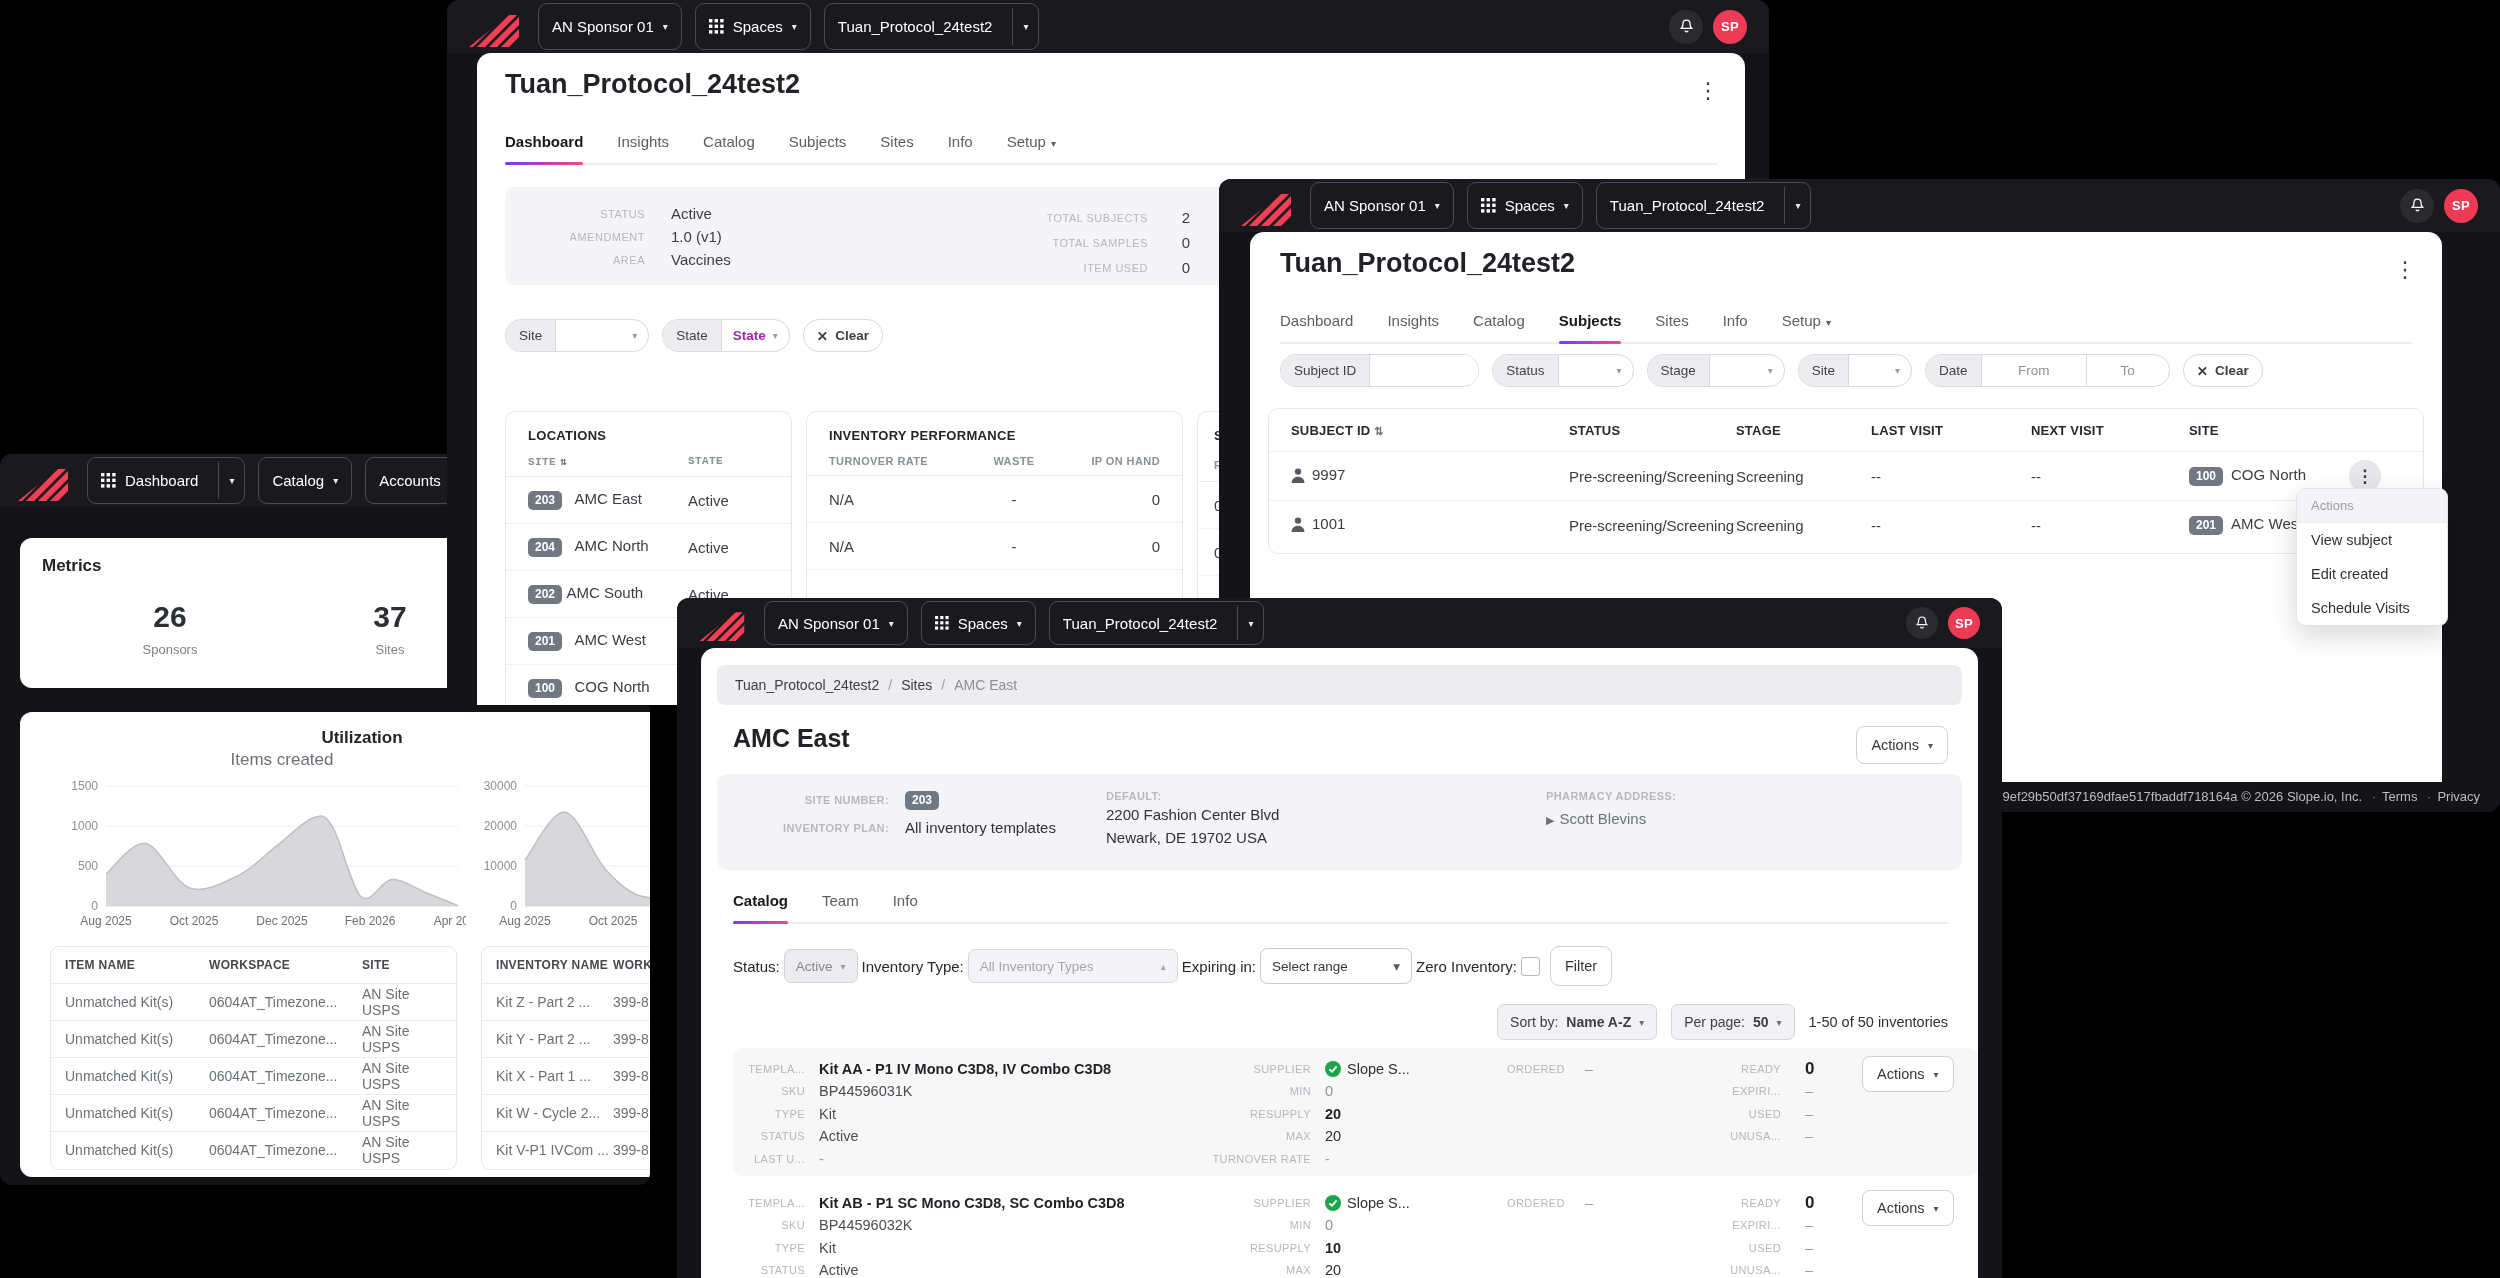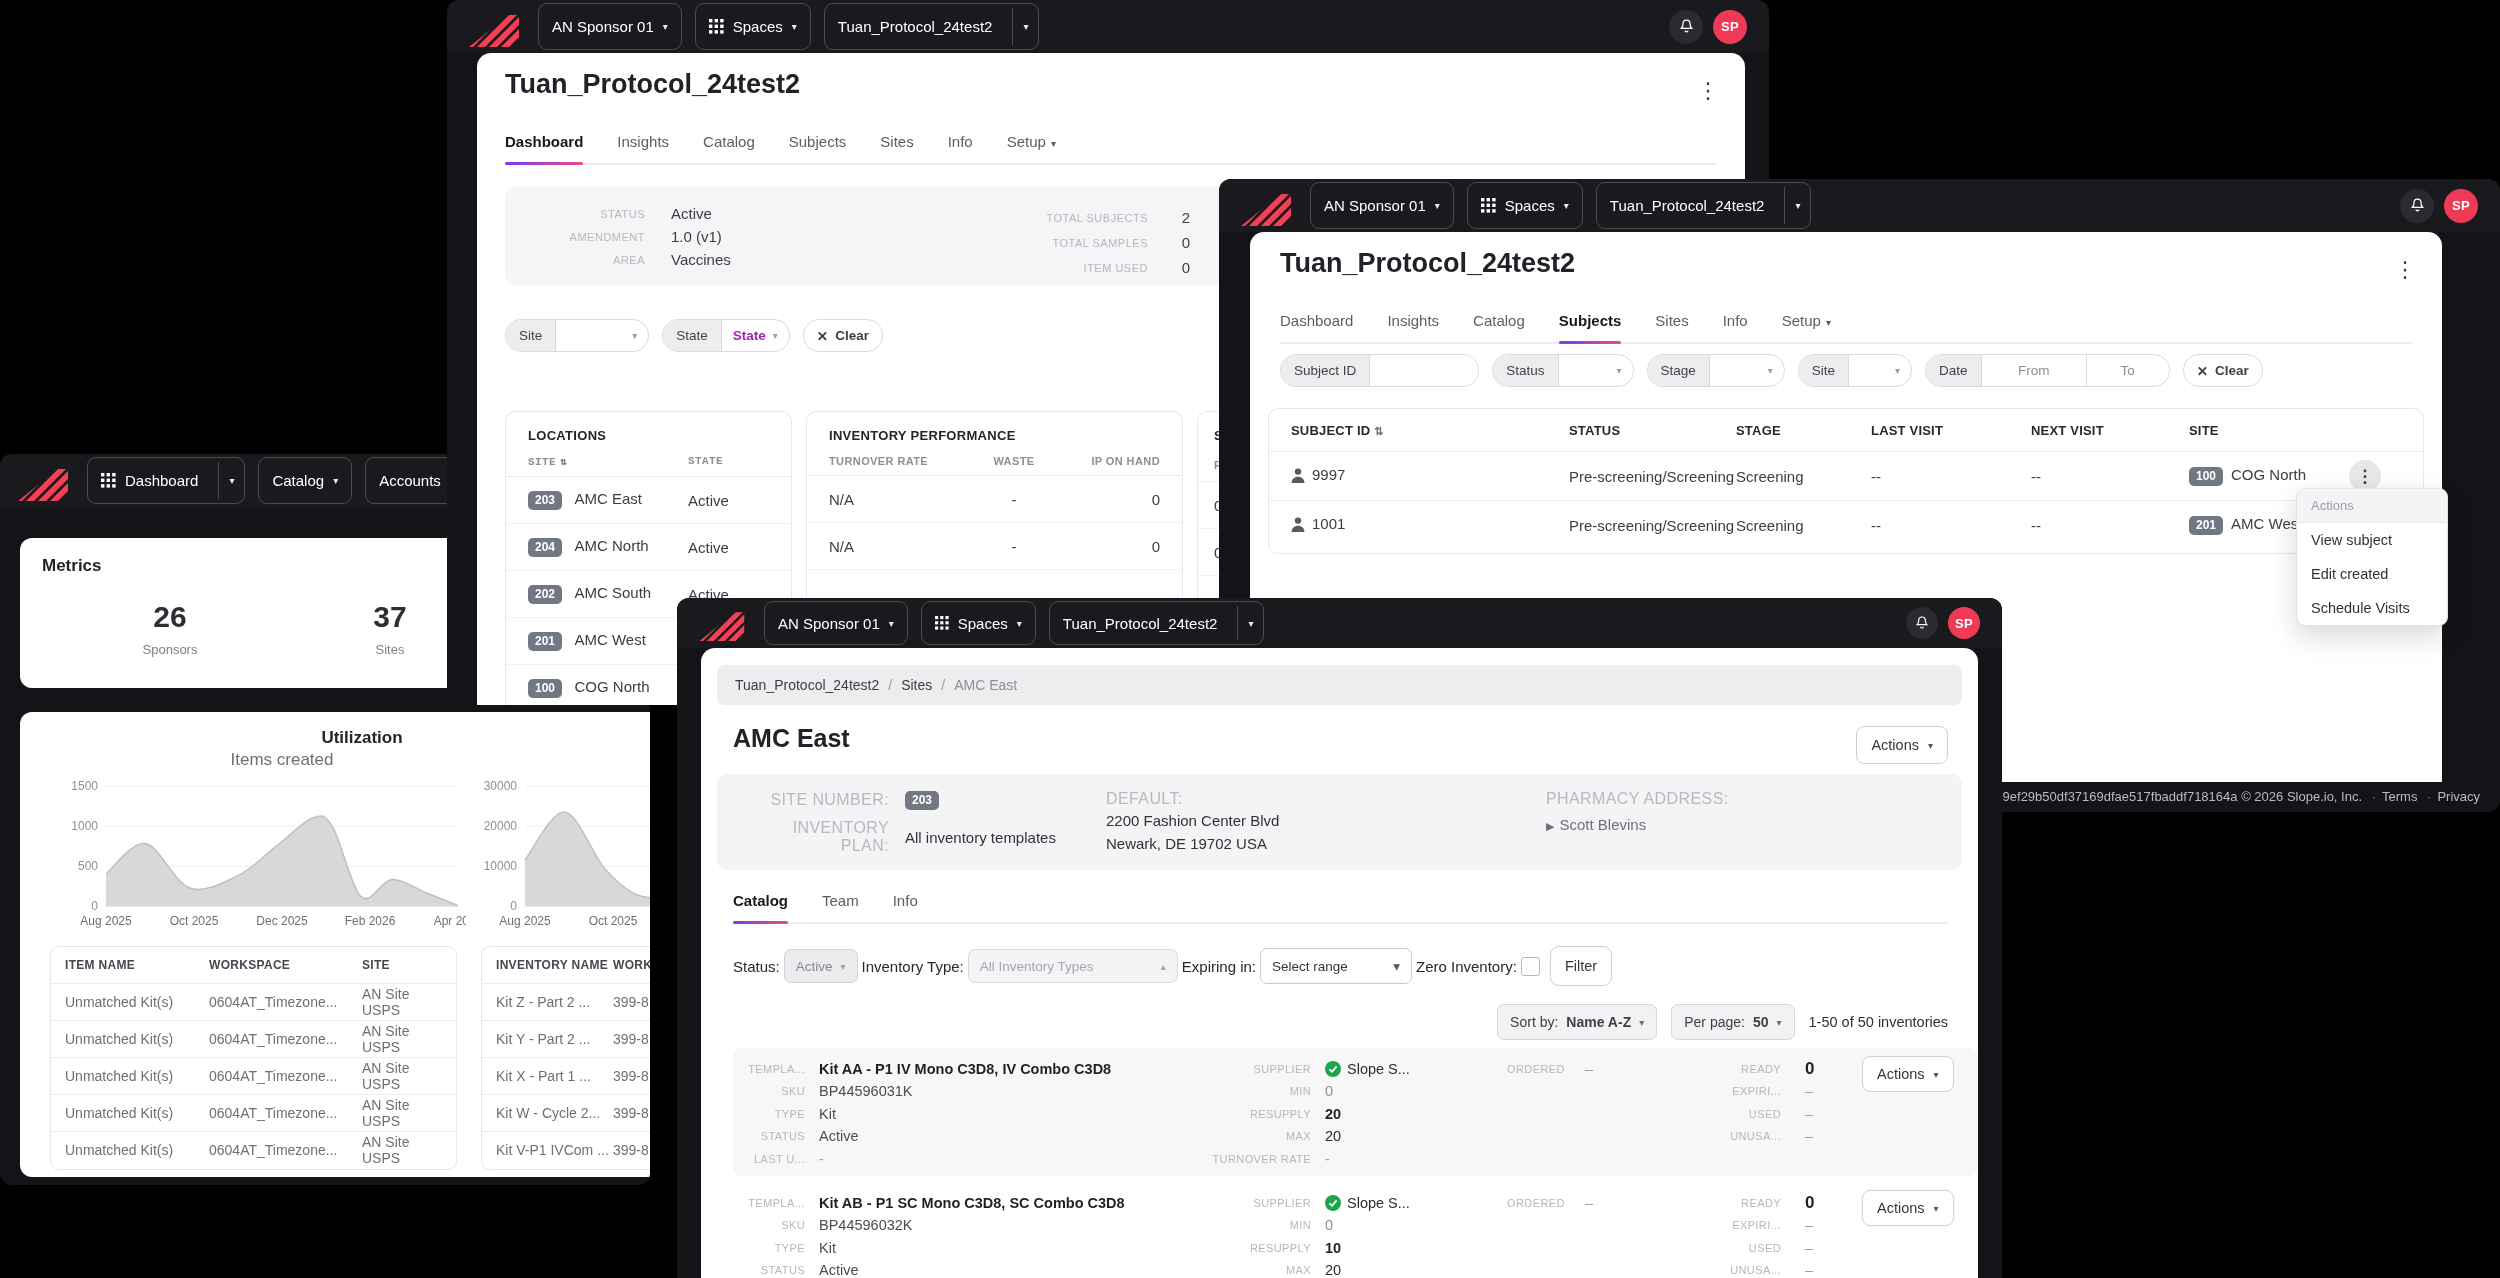--- a/index.html
+++ b/index.html
@@ -76,21 +76,21 @@
   .mhead2{font-size:12px;font-weight:700;color:#454850;letter-spacing:.3px;}
   .mcell{font-size:14px;color:#6b7077;}
   
   .crumbbar{position:absolute;background:#ededf0;border-radius:8px;display:flex;align-items:center;
     padding:0 18px;font-size:14px;color:#3b3e44;gap:9px;}
   .crumbbar .sep{color:#9aa0a8;}
   .crumbbar .cur{color:#8b9097;}
   .actbtn{display:inline-flex;align-items:center;gap:9px;border:1px solid #cfcfd4;border-radius:8px;
     background:#fff;height:36px;padding:0 14px;font-size:14.5px;color:#33363c;}
   .actbtn .car{font-size:10px;color:#55585e;}
-  .infolbl{font-size:16px;color:#b6b9bf;letter-spacing:.4px;}
+  .infolbl{font-size:11px;color:#b6b9bf;letter-spacing:.4px;font-weight:bold;}
   .infoval{font-size:15px;color:#3f4247;}
   .fctl{display:inline-flex;align-items:center;gap:8px;border-radius:7px;font-size:13.5px;height:32px;padding:0 11px;}
   .flabel{font-size:15px;color:#26282c;}
   .selbtn{display:inline-flex;align-items:center;gap:8px;border:1px solid #d6d6db;background:#f2f2f4;
     border-radius:7px;height:34px;padding:0 12px;font-size:14px;color:#3c3f45;white-space:nowrap;}
   .selbtn .car{font-size:10px;color:#6d7077;}
   .invcard{position:absolute;left:16px;right:16px;height:128px;border-radius:9px;}
   .invcard.alt{background:#f7f7f8;}
   .ilab{height:22.4px;line-height:22.4px;font-size:11px;color:#b4b7bd;letter-spacing:.4px;text-align:right;}
   .ival{height:22.4px;line-height:22.4px;font-size:14.5px;color:#4a4d52;white-space:nowrap;}
@@ -409,21 +409,21 @@
             </div>
 
             <div style="display:grid;grid-template-columns:160px 1fr;align-items:center;height:46px;padding:0 22px;border-bottom:1px solid #f1f1f4;">
               <span><span class="badge">204</span>
                     <span class="cell" style="margin-left:8px;">AMC North</span></span>
               <span class="cell">Active</span>
             </div>
 
             <div style="display:grid;grid-template-columns:160px 1fr;align-items:center;height:46px;padding:0 22px;border-bottom:1px solid #f1f1f4;">
               <span><span class="badge">202</span>
-                    <span class="cell" style="margin-left:8px;">AMC South</span></span>
+                    <span class="cell" style="">AMC South</span></span>
               <span class="cell">Active</span>
             </div>
 
             <div style="display:grid;grid-template-columns:160px 1fr;align-items:center;height:46px;padding:0 22px;border-bottom:1px solid #f1f1f4;">
               <span><span class="badge">201</span>
                     <span class="cell" style="margin-left:8px;">AMC West</span></span>
               <span class="cell">Active</span>
             </div>
 
             <div style="display:grid;grid-template-columns:160px 1fr;align-items:center;height:46px;padding:0 22px;border-bottom:1px solid #f1f1f4;">

